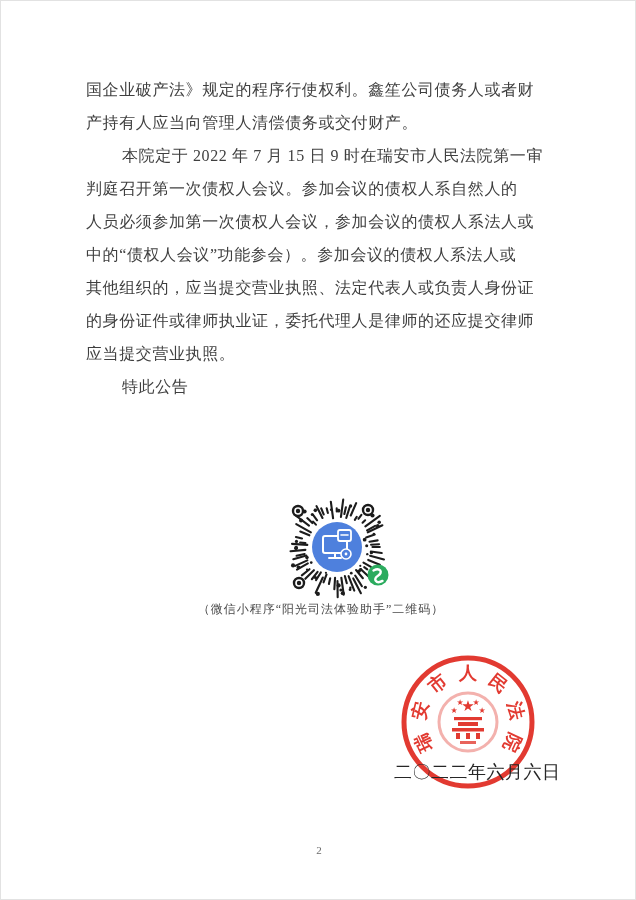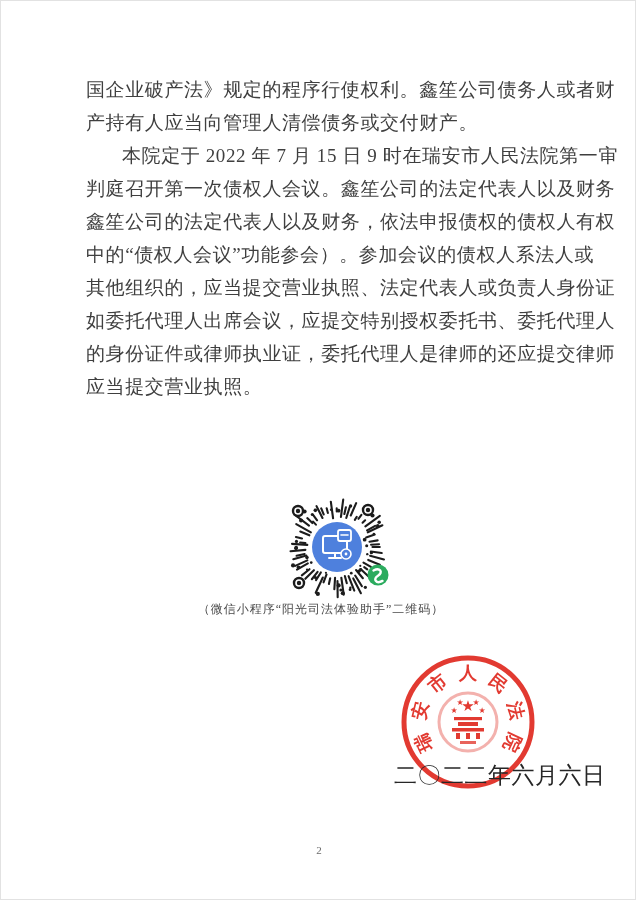--- a/index.html
+++ b/index.html
@@ -9,40 +9,40 @@
     background:#ffffff;
     border:1px solid #e2e2e2;
     box-sizing:border-box;
     overflow:hidden;
     font-family:"Liberation Serif","DejaVu Serif",serif;
   }
   .bodytext{
     position:absolute;
     left:85px;top:72px;width:480px;
     color:#3f3f3f;
-    font-size:19px;
+    font-size:16px;
     line-height:33px;
     letter-spacing:0.6px;
   }
   .line{white-space:nowrap;}
   .line.indent{padding-left:36px;}
   .qr-wrap{position:absolute;left:281px;top:492px;width:110px;height:110px;}
   .qr-caption{
     position:absolute;
     left:0;top:600px;width:640px;
     text-align:center;
     font-size:12px;
     letter-spacing:1px;
     color:#4a4a4a;
   }
   .seal-wrap{position:absolute;left:397px;top:650px;width:140px;height:142px;opacity:0.92;}
   .doc-date{
     position:absolute;
     left:393px;top:759px;
-    font-size:23px;
+    font-size:18px;
     letter-spacing:0.5px;
     color:#262626;
     z-index:5;
     white-space:nowrap;
   }
   .page-number{
     position:absolute;
     left:0;top:843px;width:636px;
     text-align:center;
     font-size:11px;
@@ -51,27 +51,27 @@
 </style>
 </head>
 <body>
 
 <div class="page">
 
   <div class="bodytext">
     <div class="line">国企业破产法》规定的程序行使权利。鑫笙公司债务人或者财</div>
     <div class="line">产持有人应当向管理人清偿债务或交付财产。</div>
     <div class="line indent">本院定于 2022 年 7 月 15 日 9 时在瑞安市人民法院第一审</div>
-    <div class="line">判庭召开第一次债权人会议。鑫笙公司的法定代表人以及财务</div>
-    <div class="line">鑫笙公司的法定代表人以及财务，依法申报债权的债权人有权</div>
+    <div class="line">判庭召开第一次债权人会议。参加会议的债权人系自然人的</div>
+    <div class="line">人员必须参加第一次债权人会议，参加会议的债权人系法人或</div>
     <div class="line">中的“债权人会议”功能参会）。参加会议的债权人系法人或</div>
     <div class="line">其他组织的，应当提交营业执照、法定代表人或负责人身份证</div>
-    <div class="line">如委托代理人出席会议，应提交特别授权委托书、委托代理人</div>
     <div class="line">的身份证件或律师执业证，委托代理人是律师的还应提交律师</div>
     <div class="line">应当提交营业执照。</div>
+    <div class="line indent">特此公告</div>
   </div>
 
   <div class="qr-wrap">
     <svg width="110" height="110" viewBox="0 0 110 110">
       <g id="qr-spokes" stroke="#1c1c1c" stroke-width="2.1" stroke-linecap="round">
           <line x1="90.44535161867472" y1="54.00015534870977" x2="97.78391044908273" y2="54.000187511901665"></line>
           <line x1="88.80348979028733" y1="58.529421958909055" x2="99.69684941538858" y2="59.98905297920697"></line>
           <line x1="88.12104945678952" y1="62.777426250256596" x2="101.96914297152536" y2="66.44731659267549"></line>
           <line x1="86.22202227841846" y1="66.92507937512048" x2="97.80727261395143" y2="71.72106212191741"></line>
           <line x1="81.47120175202681" y1="69.5370256206437" x2="88.89964699833784" y2="73.8970824550353"></line>

